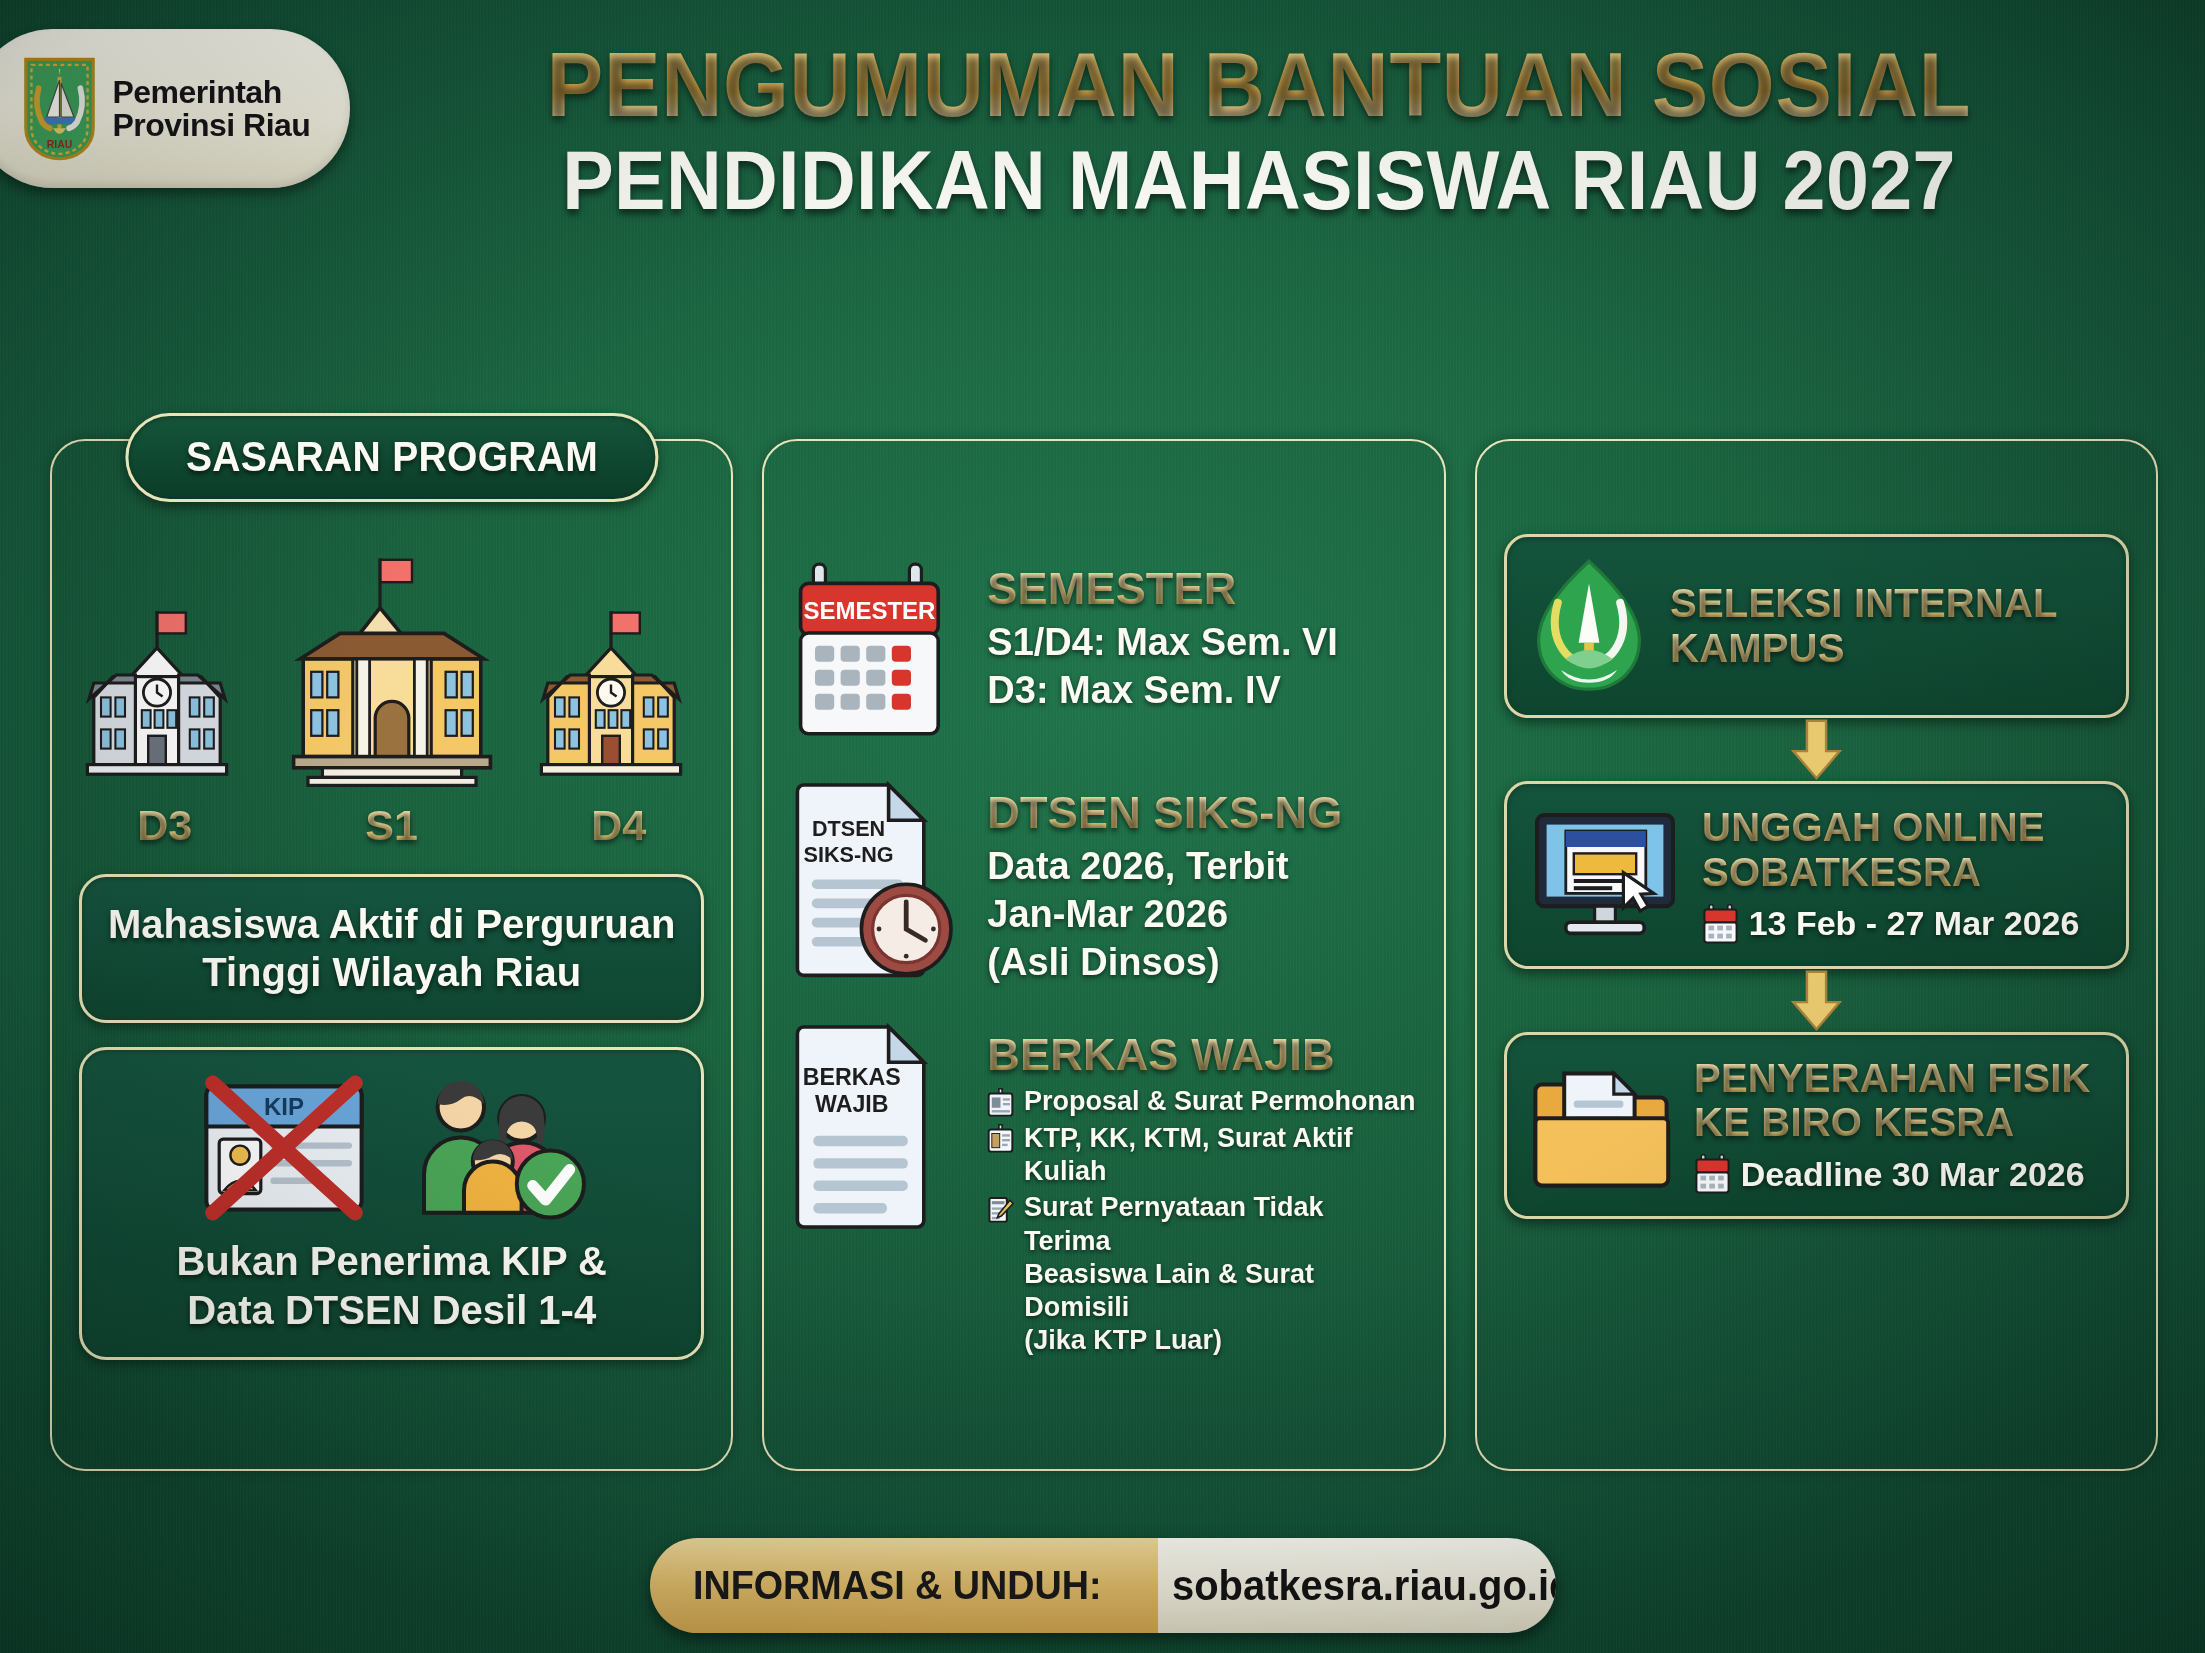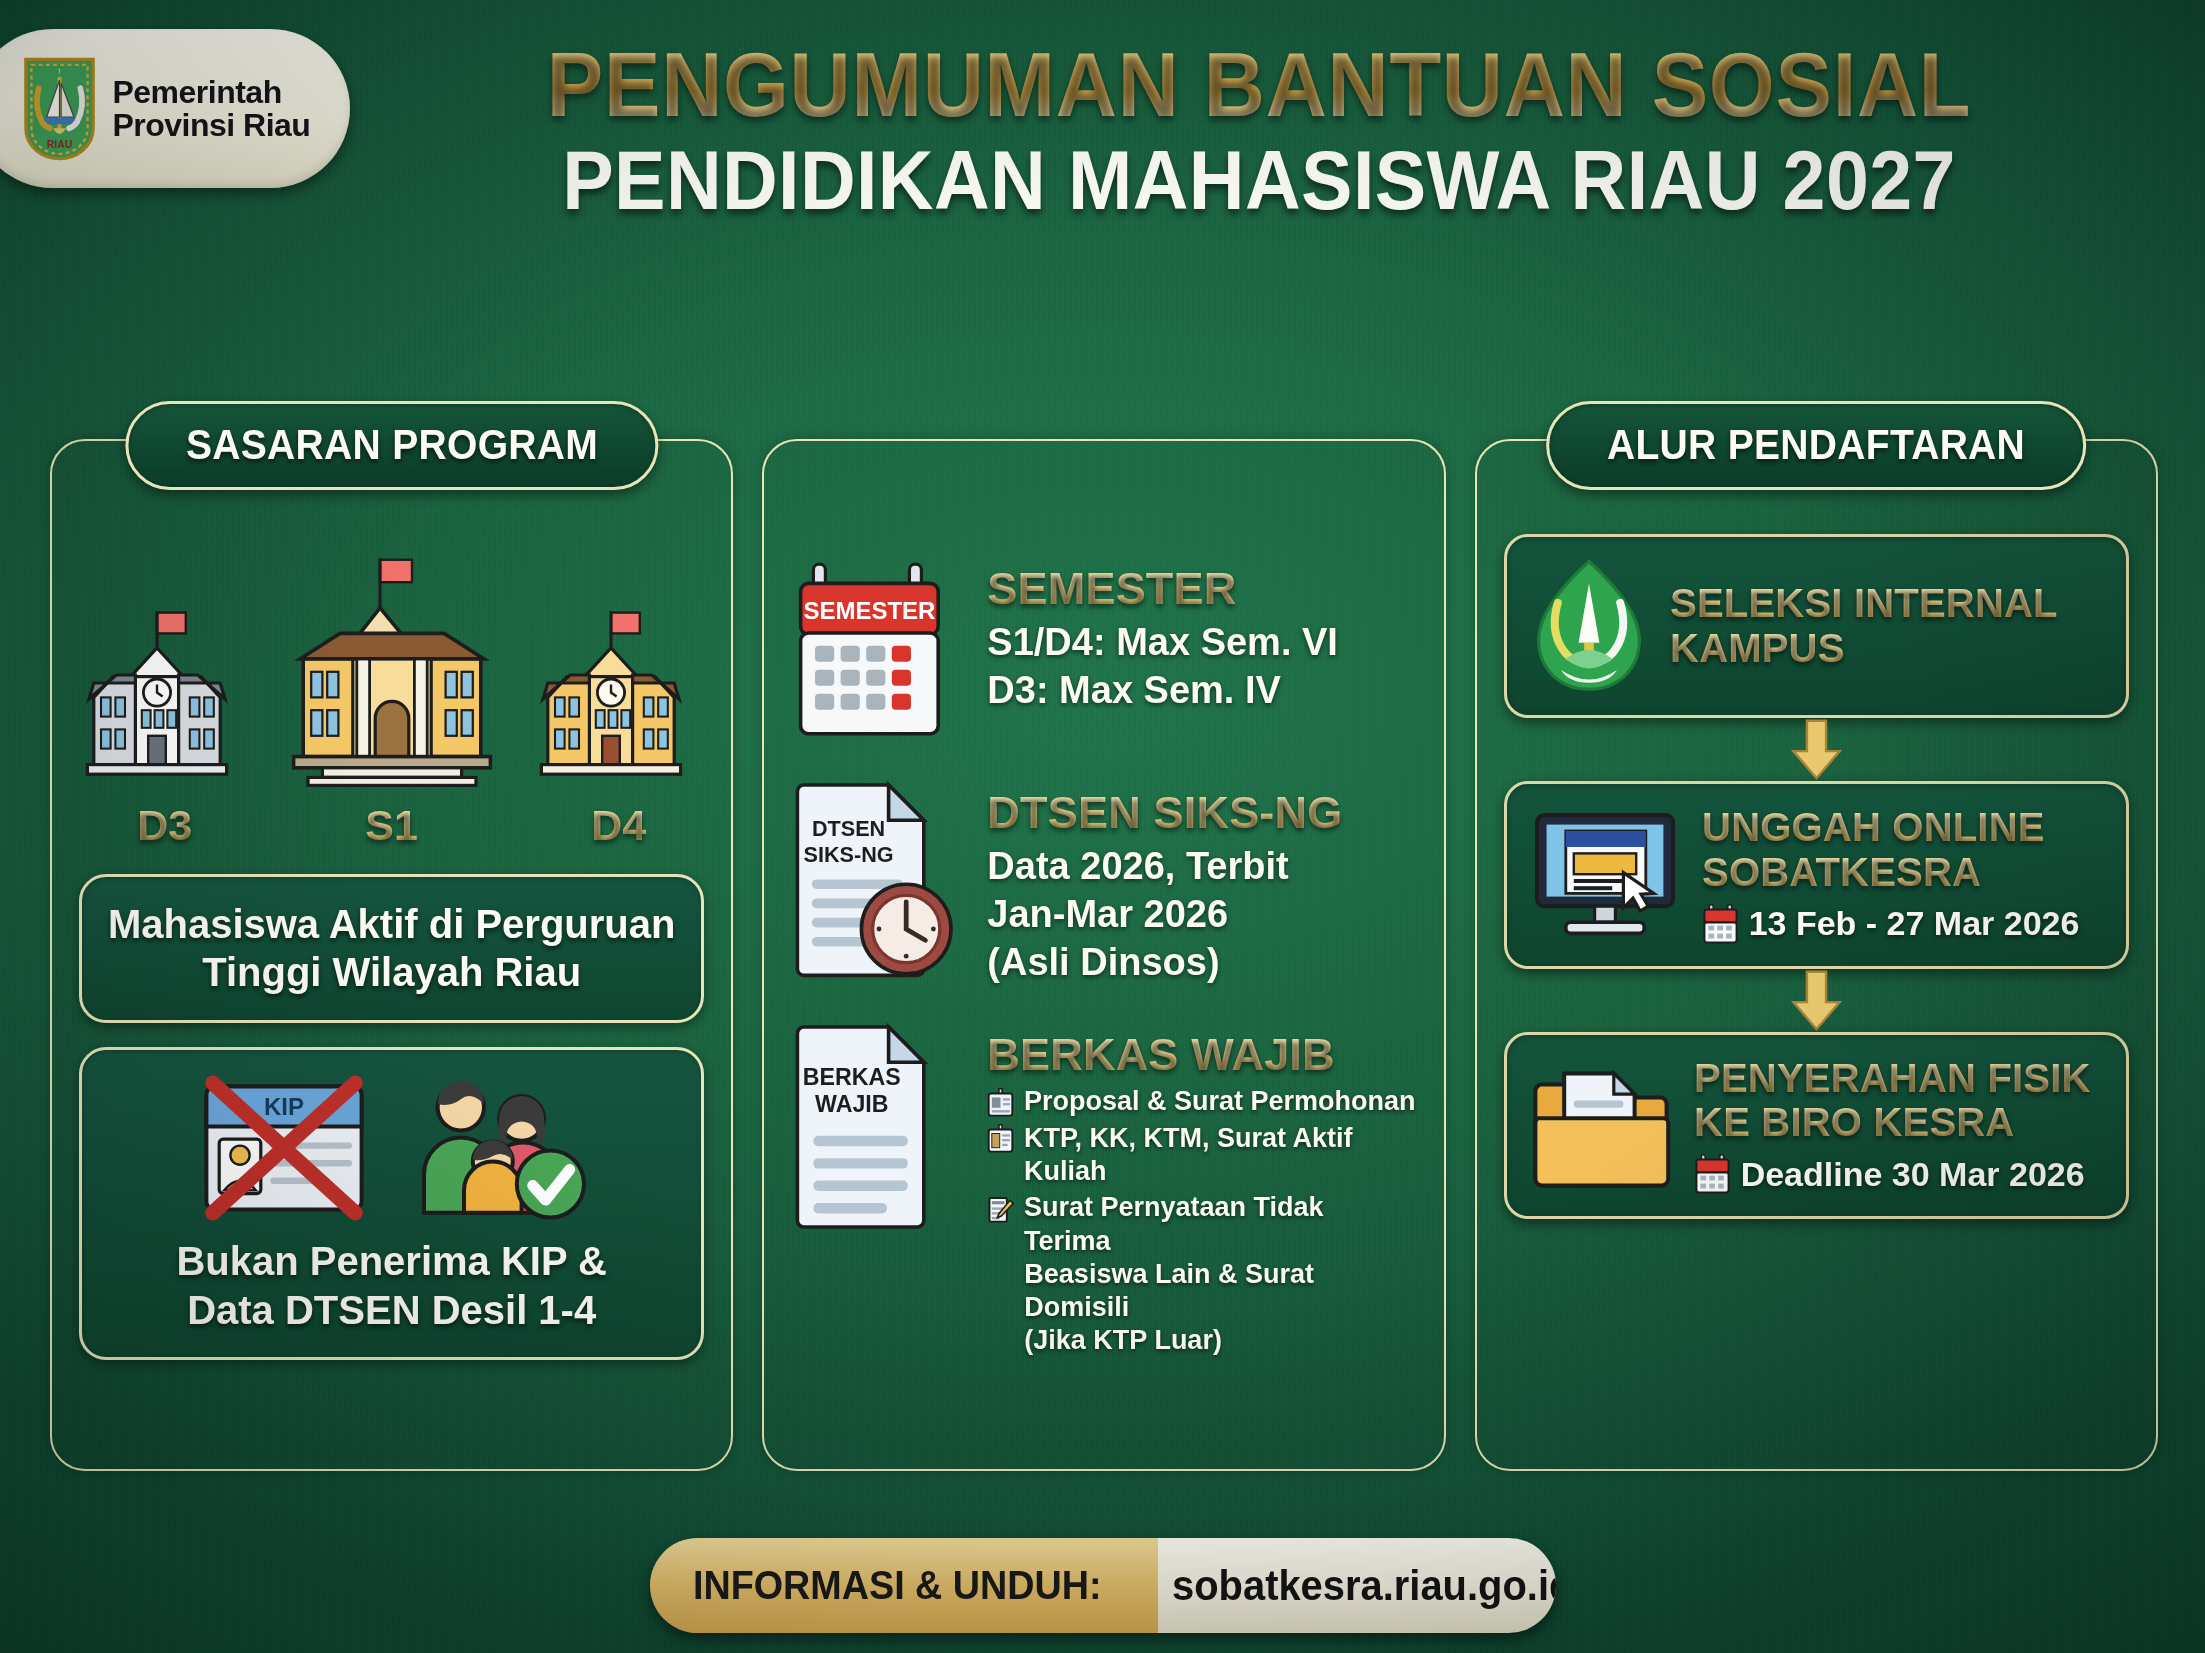--- a/index.html
+++ b/index.html
@@ -77,21 +77,21 @@
   .column { position: relative; flex: 1; }
 
   .col-panel {
     position: absolute; left: 0; right: 0; top: 38px; bottom: 0;
     border: 2.4px solid #e7e4b9;
     border-radius: 35px;
     background: rgba(0,0,0,0.035);
     box-shadow: 0 0 13px rgba(0,0,0,0.25);
   }
   .col-header {
-    position: absolute; left: 50%; top: 0; transform: translateX(-50%);
+    position: absolute; left: 50%; top: 12px; transform: translateX(-50%);
     min-width: 63%;
     padding: 17px 42px 17.6px;
     border: 3.2px solid #e7e4b9;
     border-radius: 48px;
     background: linear-gradient(180deg, #15553a 0%, #0f4730 55%, #0c3c29 100%);
     box-shadow: 0 4.8px 11.2px rgba(0,0,0,0.45), inset 0 1.6px 4.8px rgba(0,0,0,0.3);
     z-index: 3;
     text-align: right;
   }
   .col-header span {
@@ -522,23 +522,20 @@
 
           <div class="berkas-sub">Beasiswa Lain &amp; Surat Domisili</div>
           <div class="berkas-sub">(Jika KTP Luar)</div>
         </div>
       </div>
     </div>
   </div>
 
   <div class="column">
     <div class="col-panel"></div>
-    <div class="col-header">
-      <span>ALUR PENDAFTARAN</span>
-    </div>
     <div class="col-body">
       <div class="flow">
 
         <div class="step">
           <svg class="step-icon" width="120" height="136" viewBox="0 0 150 170">
             <path d="M75 4 C112 38 138 72 138 102 C138 140 110 164 75 164 C40 164 12 140 12 102 C12 72 38 38 75 4 Z" fill="#2ea44f" stroke="#1f7a3a" stroke-width="4"></path>
             <path d="M75 32 L62 106 h26 Z" fill="#fdfdf8"></path>
             <rect x="69" y="106" width="12" height="22" fill="#e8c53f"></rect>
             <path d="M36 56 q-10 34 6 58 q8 12 18 14" fill="none" stroke="#e3dd62" stroke-width="10" stroke-linecap="round"></path>
             <path d="M114 56 q10 34 -6 58 q-8 12 -18 14" fill="none" stroke="#f4f7ef" stroke-width="10" stroke-linecap="round"></path>

